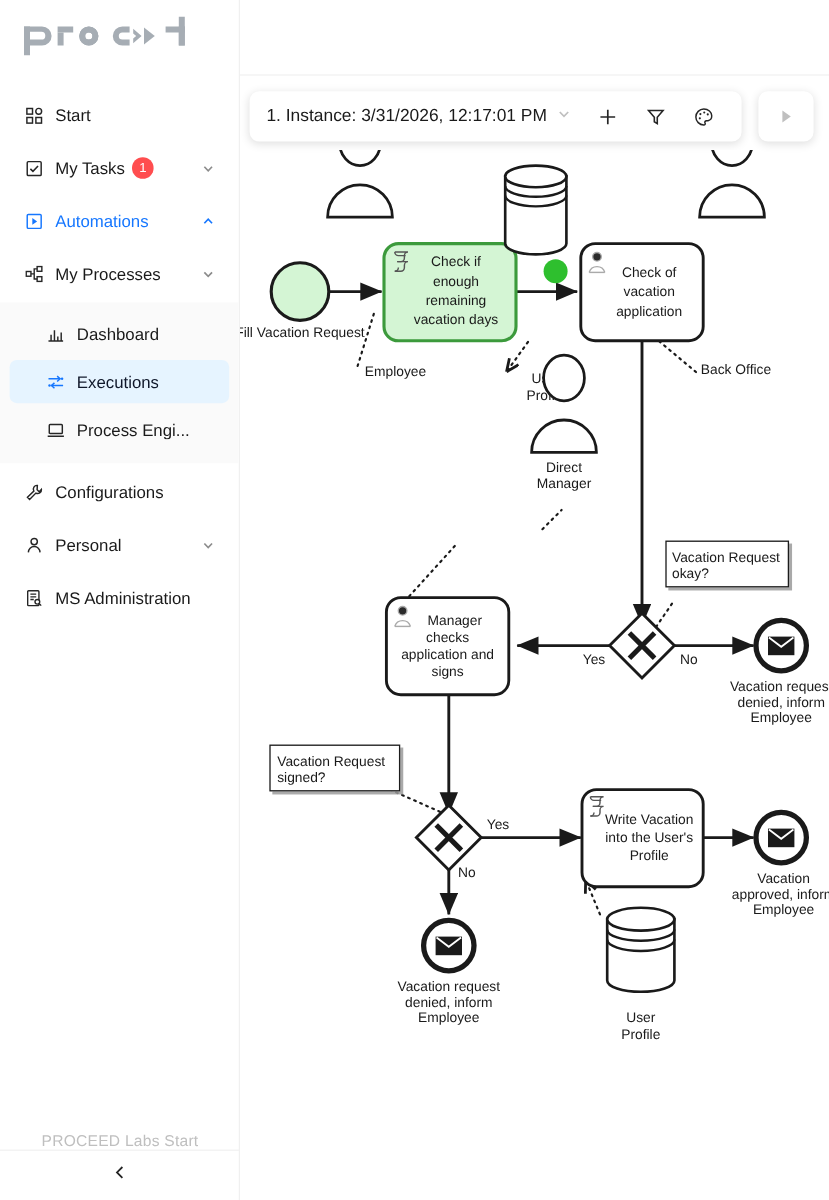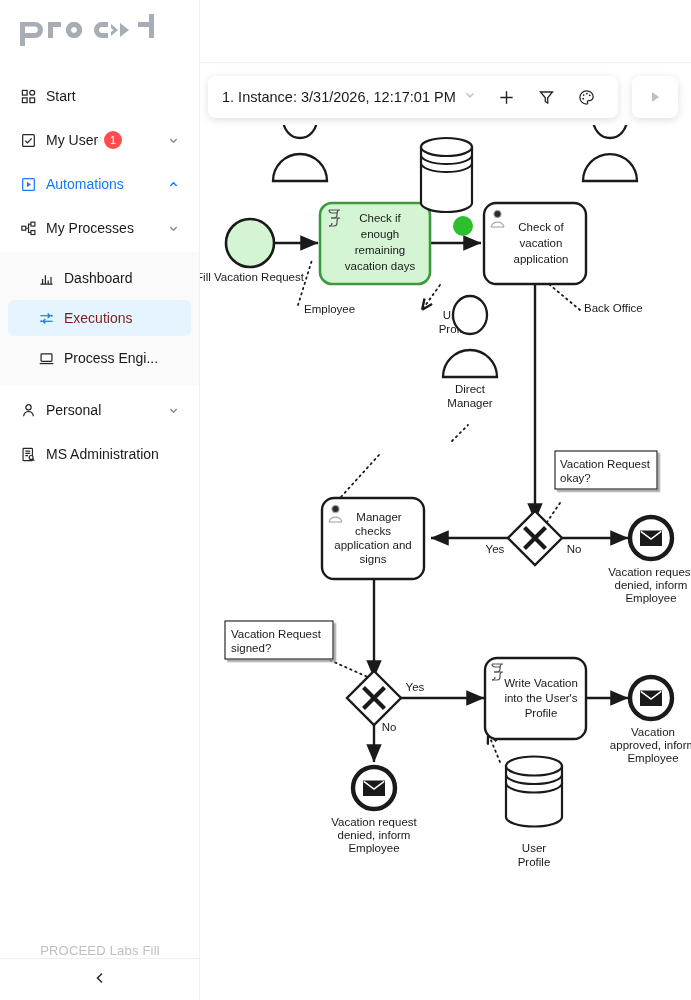--- a/index.html
+++ b/index.html
@@ -73,21 +73,21 @@
     padding: 0 12px 0 30px;
     border-radius: 6px;
     font-size: 14px;
     color: #1a1a1a;
     cursor: pointer;
     white-space: nowrap;
   }
   .sub-item .ico { width:16px; height:16px; margin-right:10px; flex:0 0 16px;
                    display:inline-flex; align-items:center; justify-content:center; }
   .sub-item .lbl { overflow:hidden; text-overflow: ellipsis; }
-  .sub-item.selected { background: #e6f4ff; color: #7f1d1d; }
+  .sub-item.selected { background: #e6f4ff; color: #0f172a; }
   .sub-item.selected .ico svg { stroke: #1677ff; }
 
   .footer-brand {
     position: absolute; bottom: 42px; left: 0; width: 200px;
     text-align: center; color: #bfbfbf; font-size: 13px;
     letter-spacing: .2px;
   }
   .collapse-bar {
     position: absolute; bottom: 0; left: 0; width: 200px; height: 42px;
     border-top: 1px solid #f0f0f0;
@@ -188,21 +188,21 @@
         <span class="lbl">Start</span>
       </div>
 
       <div class="nav-item">
         <span class="ico">
           <svg width="15" height="15" viewBox="0 0 16 16" fill="none" stroke="#262626" stroke-width="1.3">
             <rect x="1.8" y="1.8" width="12.4" height="12.4" rx="1"></rect>
             <path d="M4.6 8.2 l2.3 2.3 l4.5 -4.8" stroke-width="1.4"></path>
           </svg>
         </span>
-        <span>My User</span>
+        <span>My Tasks</span>
         <span class="badge">1</span>
         <span style="flex:1"></span>
         <span class="chev">
           <svg width="11" height="11" viewBox="0 0 12 12" fill="none" stroke="currentColor" stroke-width="1.5">
               <path d="M2.5 4.3 L6 8 L9.5 4.3"></path>
             </svg>
         </span>
       </div>
 
       <div class="nav-item active-parent">
@@ -267,20 +267,28 @@
           <span class="ico">
             <svg width="15" height="15" viewBox="0 0 16 16" fill="none" stroke="#262626" stroke-width="1.3">
               <rect x="2.2" y="3" width="11.6" height="8" rx="0.8"></rect>
               <path d="M0.8 13.4 H15.2"></path>
             </svg>
           </span>
           <span class="lbl">Process Engi...</span>
         </div>
       </div>
 
+      <div class="nav-item">
+        <span class="ico">
+          <svg width="15" height="15" viewBox="0 0 16 16" fill="none" stroke="#262626" stroke-width="1.3">
+            <path d="M10.8 1.6 a3.3 3.3 0 0 0 -3.1 5 L2 12.2 l1.9 1.9 L9.5 8.4 a3.3 3.3 0 0 0 4.9 -3.2 l-2 2 l-1.8 -1.8 z"></path>
+          </svg>
+        </span>
+        <span class="lbl">Configurations</span>
+      </div>
 
 
       <div class="nav-item">
         <span class="ico">
           <svg width="15" height="15" viewBox="0 0 16 16" fill="none" stroke="#262626" stroke-width="1.3">
             <circle cx="8" cy="4.6" r="2.8"></circle>
               <path d="M2.8 14.2 a5.2 5.2 0 0 1 10.4 0"></path>
           </svg>
         </span>
         <span class="lbl">Personal</span>
@@ -298,21 +306,21 @@
             <path d="M4.6 4.4 H9.8 M4.6 6.8 H9.8 M4.6 9.2 H7.6"></path>
             <circle cx="10.8" cy="11.2" r="2.1" fill="#fff"></circle>
             <path d="M12.4 12.8 L14.2 14.6"></path>
           </svg>
         </span>
         <span class="lbl">MS Administration</span>
       </div>
 
     </div>
 
-    <div class="footer-brand">PROCEED Labs Fill</div>
+    <div class="footer-brand">PROCEED Labs Start</div>
 
     <div class="collapse-bar">
       <span>
         <svg width="14" height="14" viewBox="0 0 14 14" fill="none" stroke="#262626" stroke-width="1.5">
           <path d="M9 2.5 L4.5 7 L9 11.5"></path>
         </svg>
       </span>
     </div>
   </div>
 

